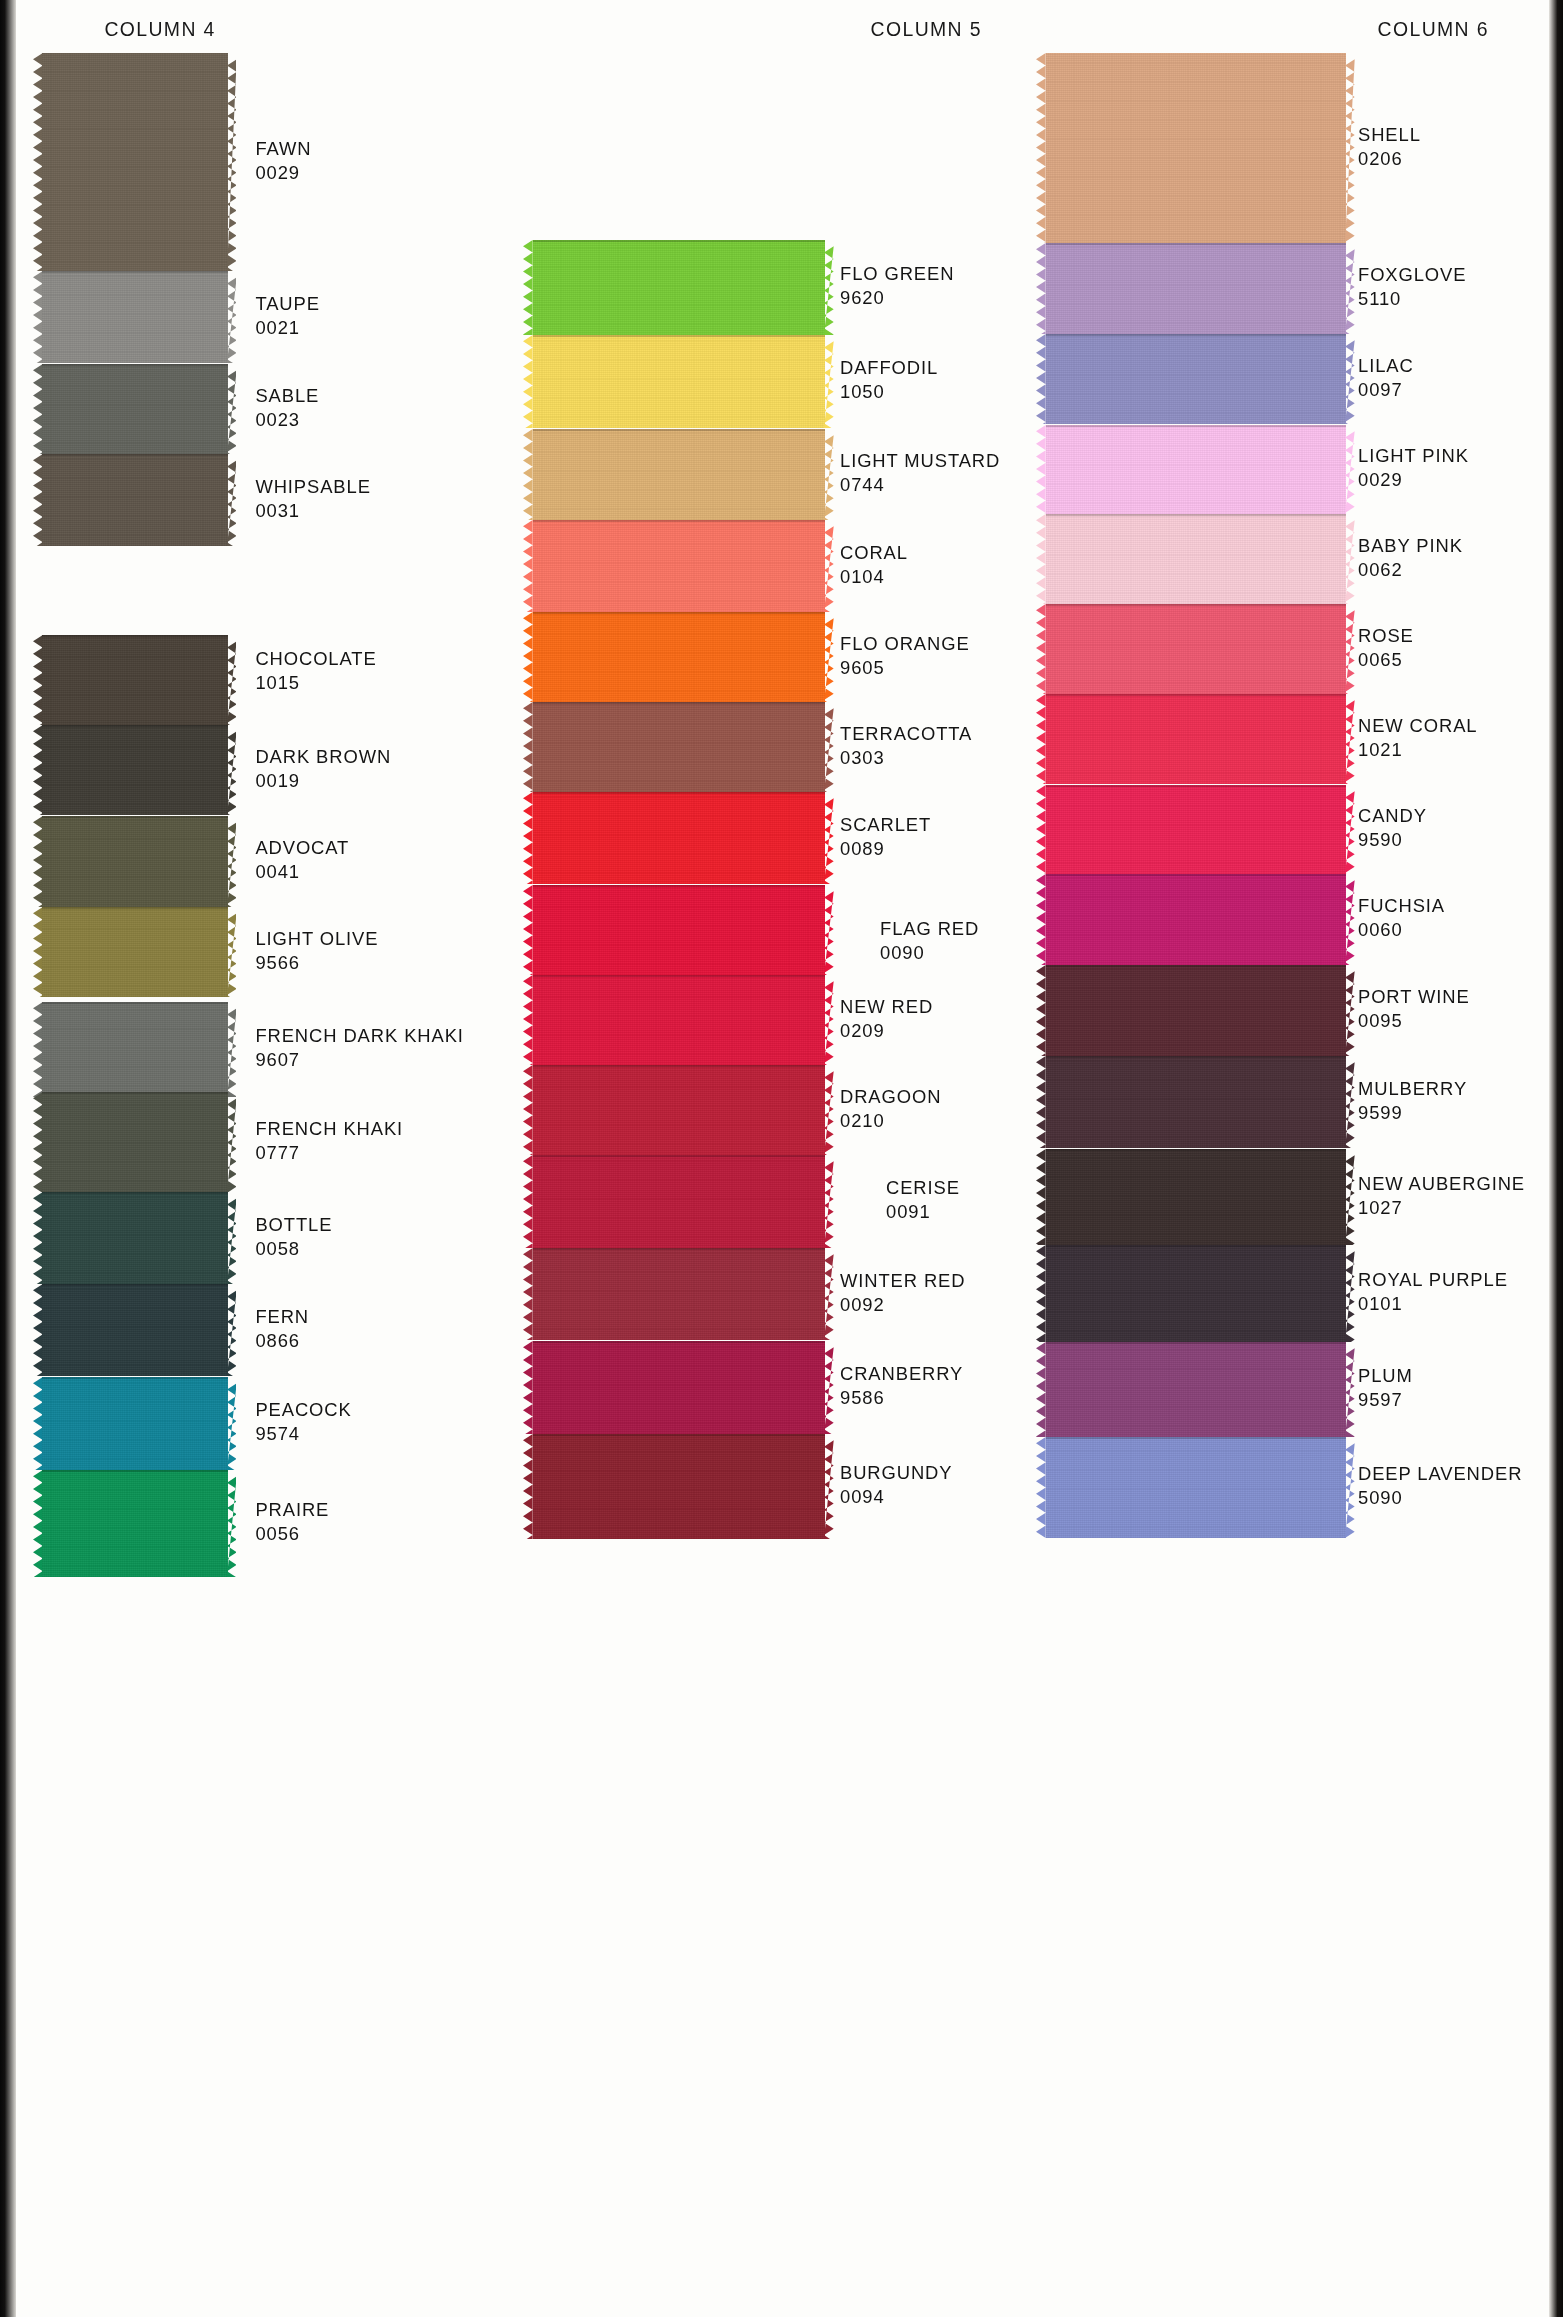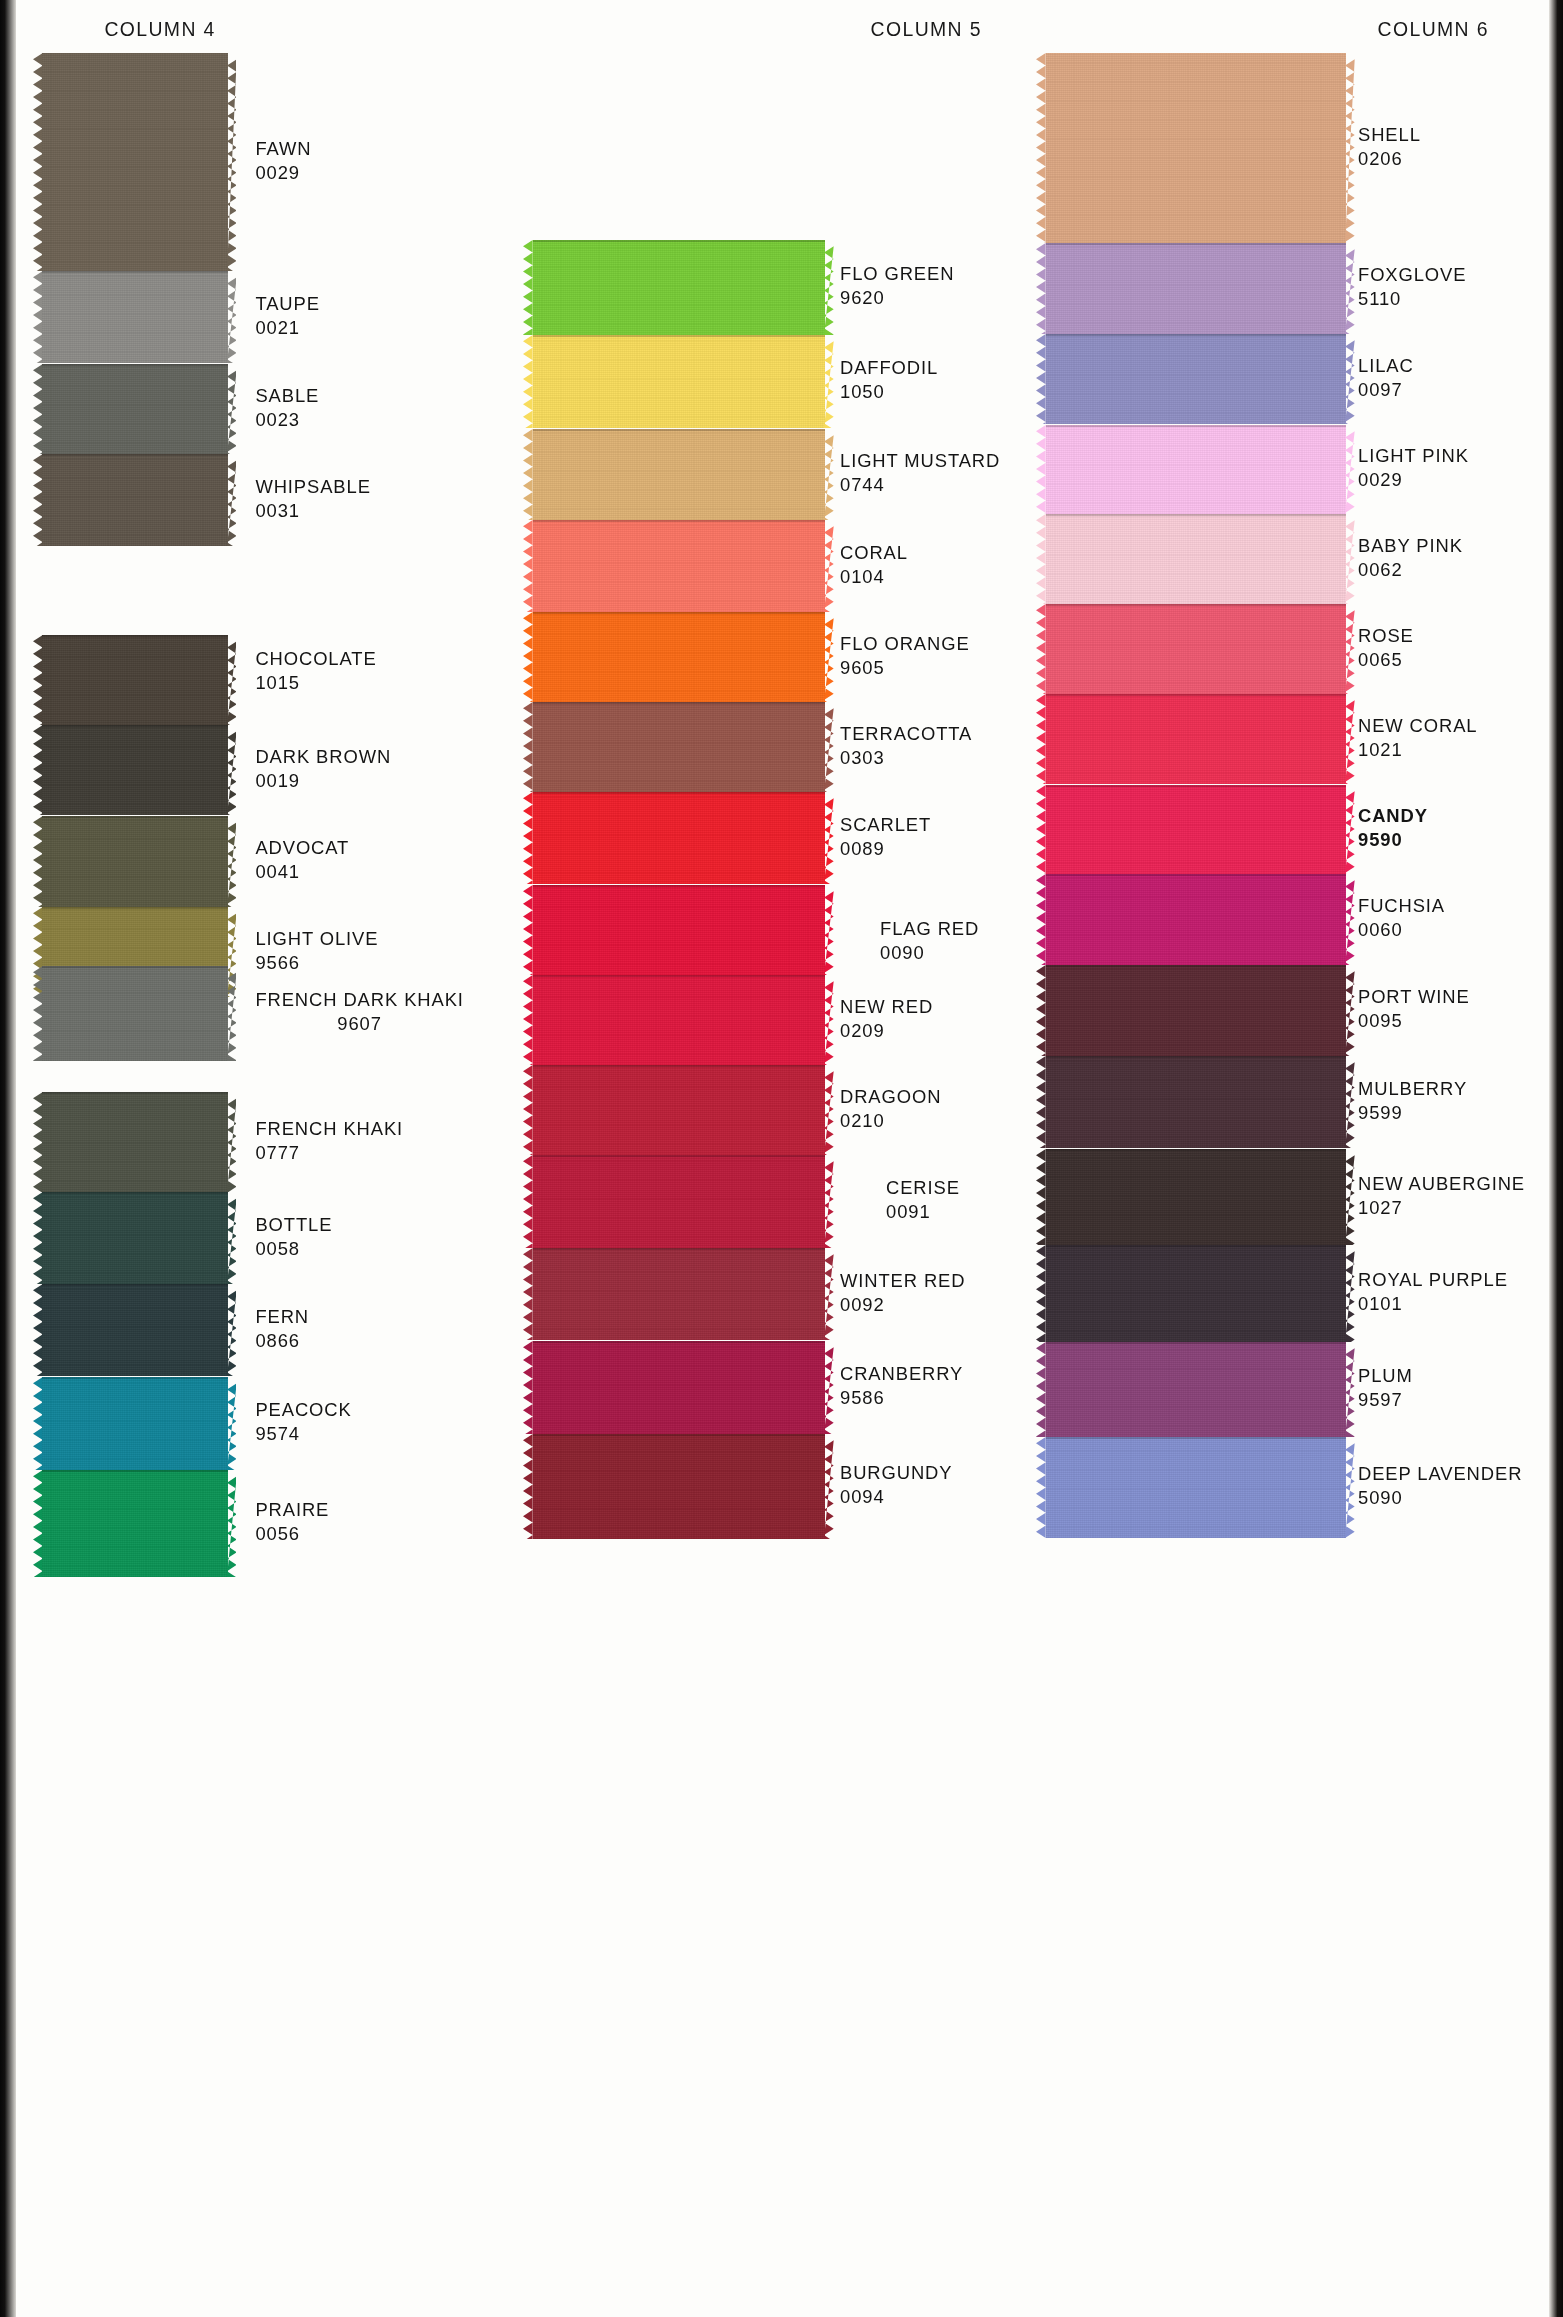--- a/index.html
+++ b/index.html
@@ -304,21 +304,21 @@
               <div class="zig"><svg width="9.7" height="90" viewBox="0 0 10 93" preserveAspectRatio="none">
                   <path d="M 0 0 L 0 93 L 10 6.5 L 0 13 L 10 19.5 L 0 26 L 10 32.5 L 0 39 L 10 45.5 L 0 52 L 10 58.5 L 0 65 L 10 71.5 L 0 78 L 10 84.5 L 0 91 L 10 97.5 L 0 104 L 10 110.5 L 0 117 L 10 123.5 L 0 130 Z" fill="#8b8040"></path>
                 </svg></div>
               <div class="zigL"><svg width="9.7" height="90" viewBox="0 0 10 93" preserveAspectRatio="none">
                   <path d="M 10 0 L 10 93 L 0 110.5 L 10 104 L 0 97.5 L 10 91 L 0 84.5 L 10 78 L 0 71.5 L 10 65 L 0 58.5 L 10 52 L 0 45.5 L 10 39 L 0 32.5 L 10 26 L 0 19.5 L 10 13 L 0 6.5 L 10 0 L 0 -6.5 L 10 -13 Z" fill="#8b8040"></path>
                 </svg></div>
             </div>
           </div>
           <div class="label" style="top: 20px;"><span class="name">LIGHT OLIVE</span><span class="code">9566</span></div>
         </div>
-        <div class="row" style="position: absolute; top: 913px; height: 95px; text-align: center;">
+        <div class="row" style="position: absolute; top: 949px; height: 95px;">
           <div class="strip-wrap" style="height: 95px;">
             <div class="strip">
               <div class="body" style="background: rgb(109, 112, 107);">
                 <div class="weave"></div>
                 <div class="seam"></div>
               </div>
               <div class="zig"><svg width="9.7" height="95" viewBox="0 0 10 98" preserveAspectRatio="none">
                   <path d="M 0 0 L 0 98 L 10 6.5 L 0 13 L 10 19.5 L 0 26 L 10 32.5 L 0 39 L 10 45.5 L 0 52 L 10 58.5 L 0 65 L 10 71.5 L 0 78 L 10 84.5 L 0 91 L 10 97.5 L 0 104 L 10 110.5 L 0 117 L 10 123.5 L 0 130 Z" fill="#6d706b"></path>
                 </svg></div>
               <div class="zigL"><svg width="9.7" height="95" viewBox="0 0 10 98" preserveAspectRatio="none">
@@ -772,21 +772,21 @@
               <div class="zig"><svg width="9.7" height="90" viewBox="0 0 10 93" preserveAspectRatio="none">
                   <path d="M 0 0 L 0 93 L 10 6.5 L 0 13 L 10 19.5 L 0 26 L 10 32.5 L 0 39 L 10 45.5 L 0 52 L 10 58.5 L 0 65 L 10 71.5 L 0 78 L 10 84.5 L 0 91 L 10 97.5 L 0 104 L 10 110.5 L 0 117 L 10 123.5 L 0 130 Z" fill="#ef2f53"></path>
                 </svg></div>
               <div class="zigL"><svg width="9.7" height="90" viewBox="0 0 10 93" preserveAspectRatio="none">
                   <path d="M 10 0 L 10 93 L 0 110.5 L 10 104 L 0 97.5 L 10 91 L 0 84.5 L 10 78 L 0 71.5 L 10 65 L 0 58.5 L 10 52 L 0 45.5 L 10 39 L 0 32.5 L 10 26 L 0 19.5 L 10 13 L 0 6.5 L 10 0 L 0 -6.5 L 10 -13 Z" fill="#ef2f53"></path>
                 </svg></div>
             </div>
           </div>
           <div class="label" style="top: 20px;"><span class="name">NEW CORAL</span><span class="code">1021</span></div>
         </div>
-        <div class="row" style="position: absolute; top: 732px; height: 89px; font-weight: bold;">
+        <div class="row" style="position: absolute; top: 732px; height: 89px;">
           <div class="strip-wrap" style="height: 89px;">
             <div class="strip">
               <div class="body" style="background: rgb(236, 35, 86);">
                 <div class="weave"></div>
                 <div class="seam"></div>
               </div>
               <div class="zig"><svg width="9.7" height="89" viewBox="0 0 10 92" preserveAspectRatio="none">
                   <path d="M 0 0 L 0 92 L 10 6.5 L 0 13 L 10 19.5 L 0 26 L 10 32.5 L 0 39 L 10 45.5 L 0 52 L 10 58.5 L 0 65 L 10 71.5 L 0 78 L 10 84.5 L 0 91 L 10 97.5 L 0 104 L 10 110.5 L 0 117 L 10 123.5 L 0 130 Z" fill="#ec2356"></path>
                 </svg></div>
               <div class="zigL"><svg width="9.7" height="89" viewBox="0 0 10 92" preserveAspectRatio="none">

